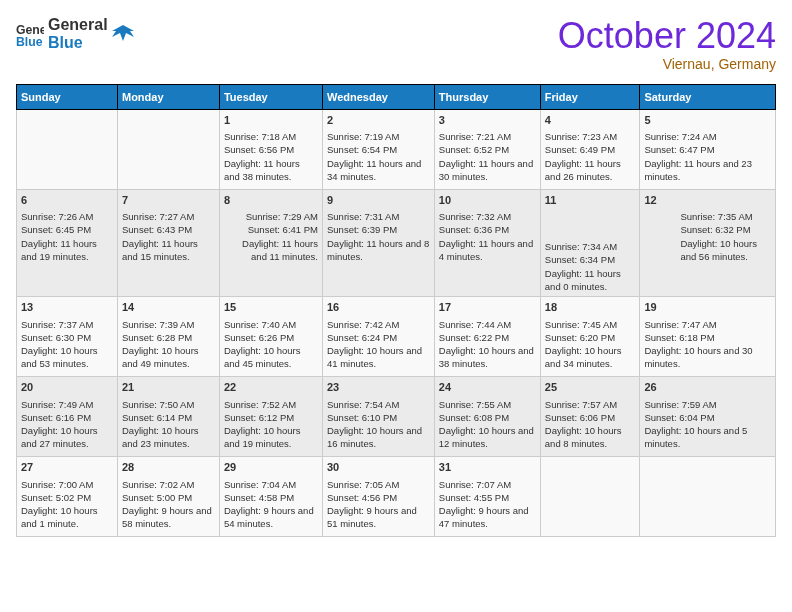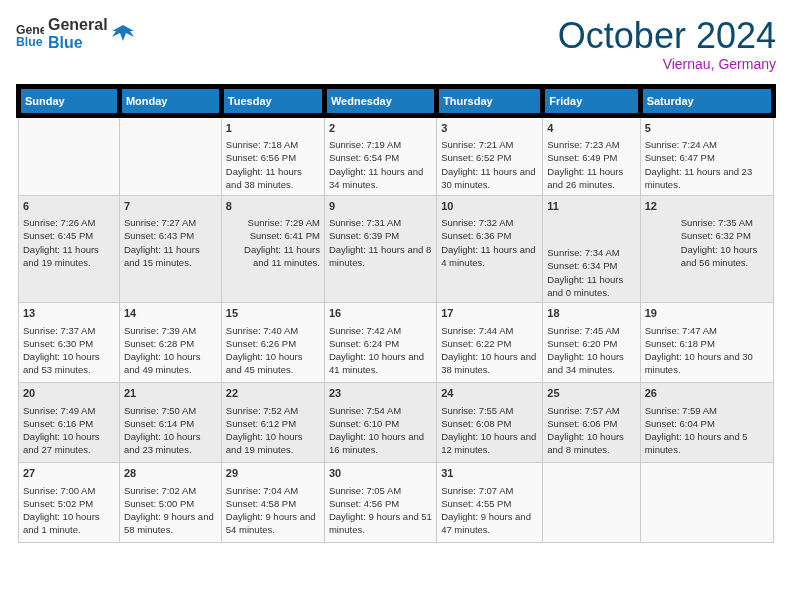--- a/index.html
+++ b/index.html
@@ -24,40 +24,40 @@
     .logo-icon {
       width: 28px;
       height: 28px;
     }
     .title-area {
       text-align: right;
     }
     .month-title {
       font-size: 36px;
       font-weight: 300;
-      color: #0c4a6e;
+      color: #6d28d9;
       line-height: 1.1;
     }
     .location {
       font-size: 14px;
-      color: #a21caf;
+      color: #a16207;
     }
     table {
       width: 100%;
       border-collapse: collapse;
       font-size: 10px;
     }
     thead tr th {
       background-color: #1a7abf;
       color: #fff;
       font-size: 11px;
       font-weight: bold;
       padding: 6px 4px;
       text-align: left;
-      border: 5px solid #000000;
+      border: 1px solid #000000;
     }
     tbody tr td {
       border: 1px solid #ccc;
       vertical-align: top;
       padding: 3px 4px;
       min-height: 70px;
       height: 80px;
       color: #333;
       font-size: 9.5px;
       line-height: 1.4;

